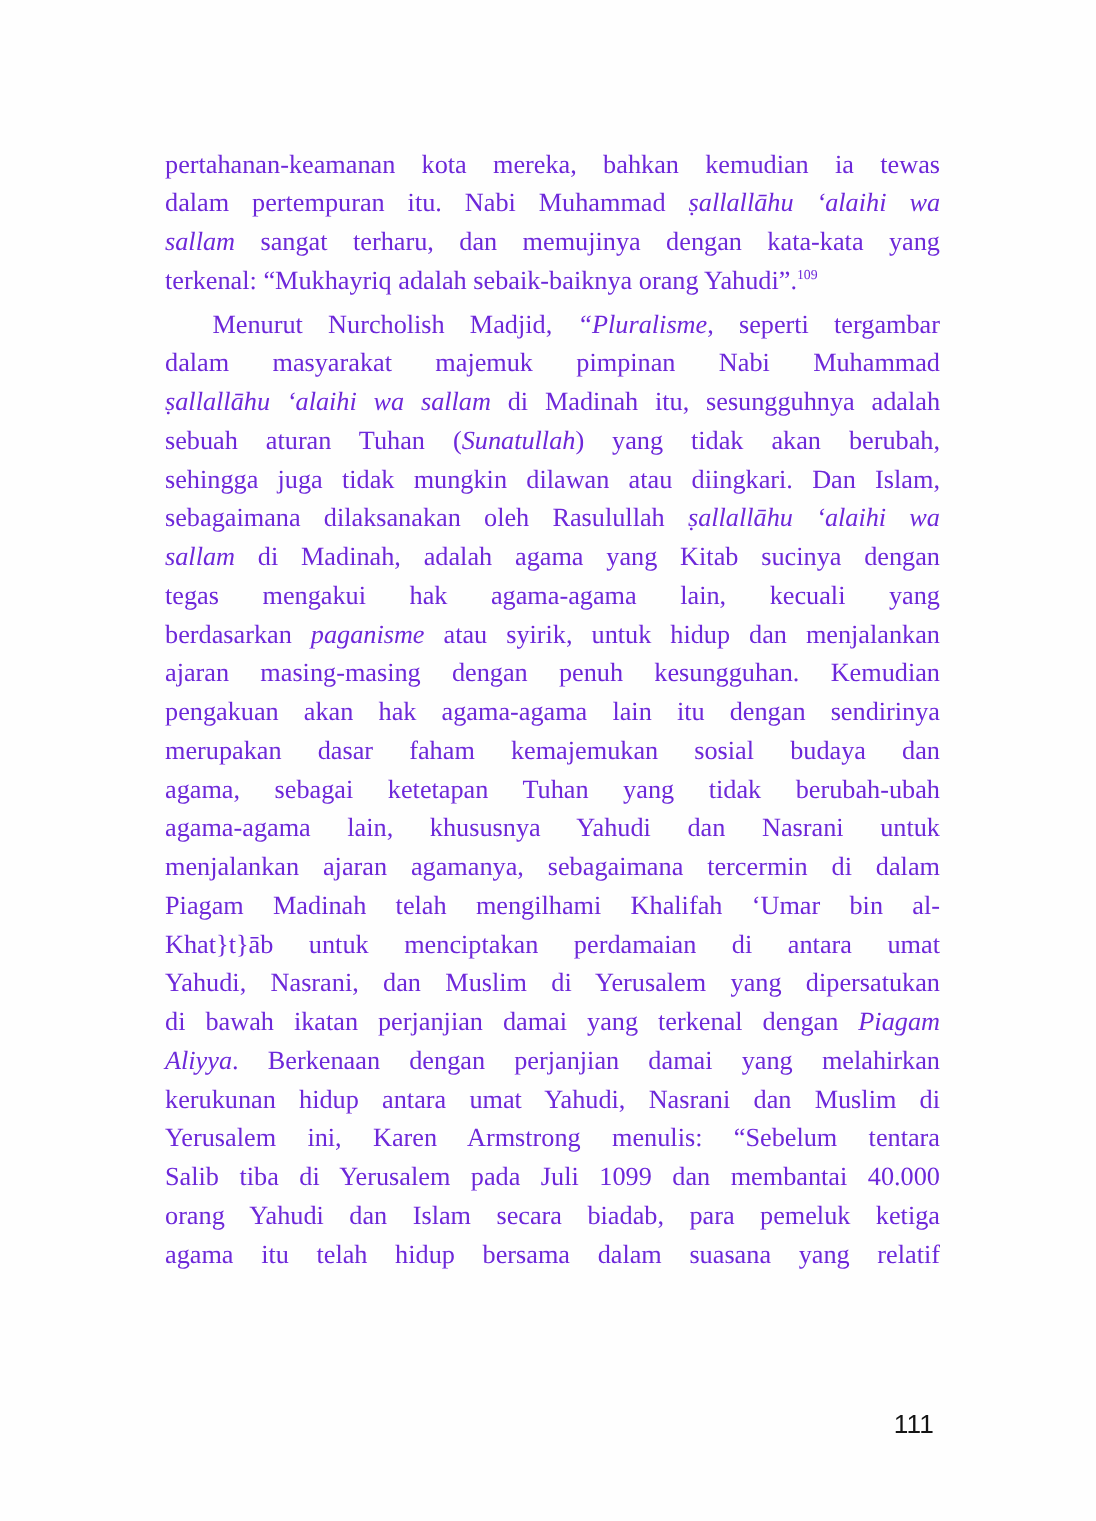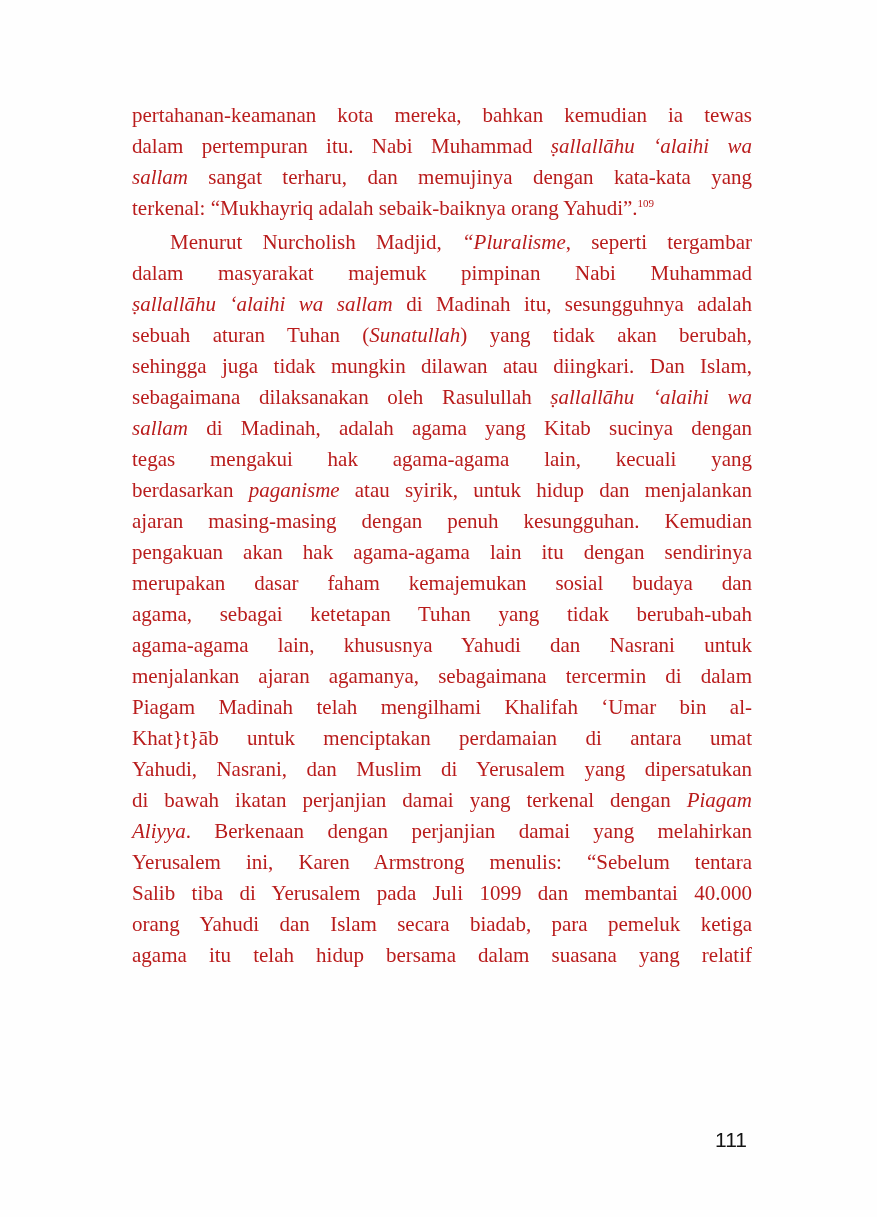--- a/index.html
+++ b/index.html
@@ -11,25 +11,25 @@
     position: relative;
     width: 877px;
     height: 1217px;
     background: #fefefe;
     overflow: hidden;
     font-family: "Liberation Serif", serif;
   }
   .text-block {
     position: absolute;
     left: 132px;
-    top: 100px;
+    top: 116px;
     width: 620px;
     font-size: 21px;
     line-height: 31px;
-    color: #b91c1c;
+    color: #6d28d9;
     font-family: Liberation Serif, serif;
   }
   .line {
     text-align: justify;
     text-align-last: justify;
   }
   .line.para-end {
     text-align-last: auto;
   }
   .line.indent {
@@ -74,19 +74,20 @@
       <div class="line"><span class="seg-n">pengakuan akan hak agama-agama lain itu dengan sendirinya</span></div>
       <div class="line"><span class="seg-n">merupakan dasar faham kemajemukan sosial budaya dan</span></div>
       <div class="line"><span class="seg-n">agama, sebagai ketetapan Tuhan yang tidak berubah-ubah</span></div>
       <div class="line"><span class="seg-n">agama-agama lain, khususnya Yahudi dan Nasrani untuk</span></div>
       <div class="line"><span class="seg-n">menjalankan ajaran agamanya, sebagaimana tercermin di dalam</span></div>
       <div class="line"><span class="seg-n">Piagam Madinah telah mengilhami Khalifah ‘Umar bin al-</span></div>
       <div class="line"><span class="seg-n">Khat}t}āb untuk menciptakan perdamaian di antara umat</span></div>
       <div class="line"><span class="seg-n">Yahudi, Nasrani, dan Muslim di Yerusalem yang dipersatukan</span></div>
       <div class="line"><span class="seg-n">di bawah ikatan perjanjian damai yang terkenal dengan </span><span class="seg-i">Piagam</span></div>
       <div class="line"><span class="seg-i">Aliyya</span><span class="seg-n">. Berkenaan dengan perjanjian damai yang melahirkan</span></div>
+      <div class="line"><span class="seg-n">kerukunan hidup antara umat Yahudi, Nasrani dan Muslim di</span></div>
       <div class="line"><span class="seg-n">Yerusalem ini, Karen Armstrong menulis: “Sebelum tentara</span></div>
       <div class="line"><span class="seg-n">Salib tiba di Yerusalem pada Juli 1099 dan membantai 40.000</span></div>
       <div class="line"><span class="seg-n">orang Yahudi dan Islam secara biadab, para pemeluk ketiga</span></div>
       <div class="line"><span class="seg-n">agama itu telah hidup bersama dalam suasana yang relatif</span></div>
     </div>
   <div class="page-number">111</div>
 </div>
 
 </body></html>

